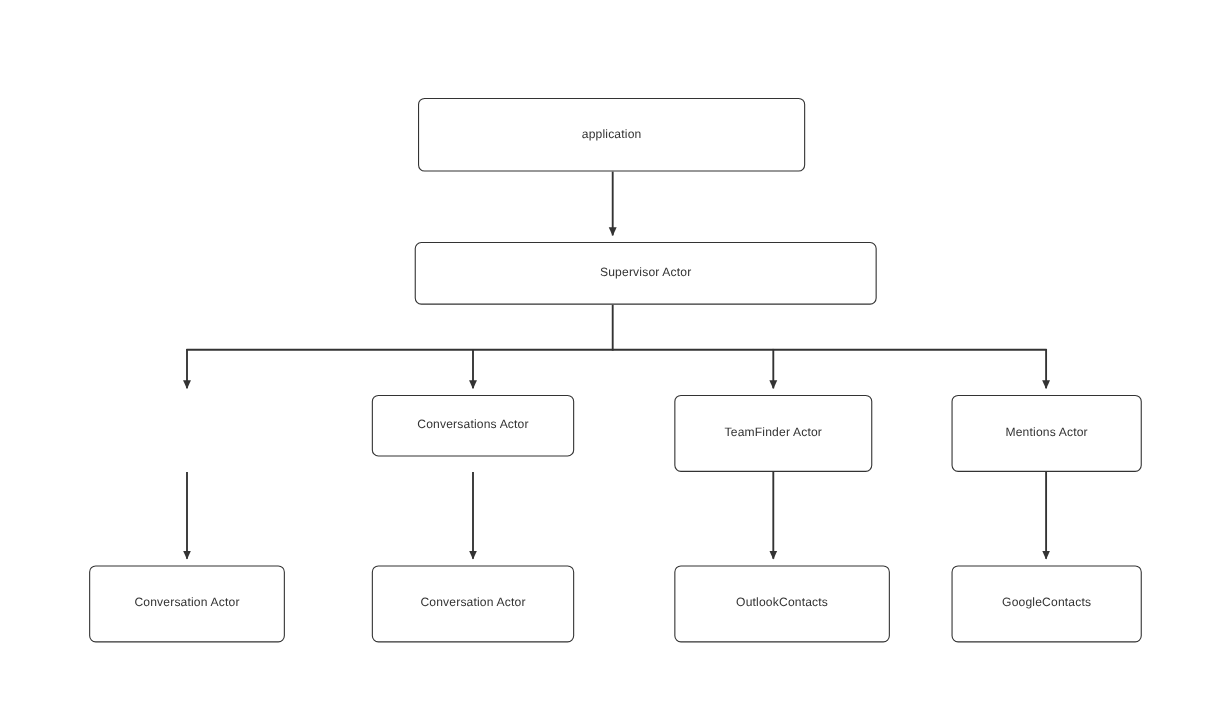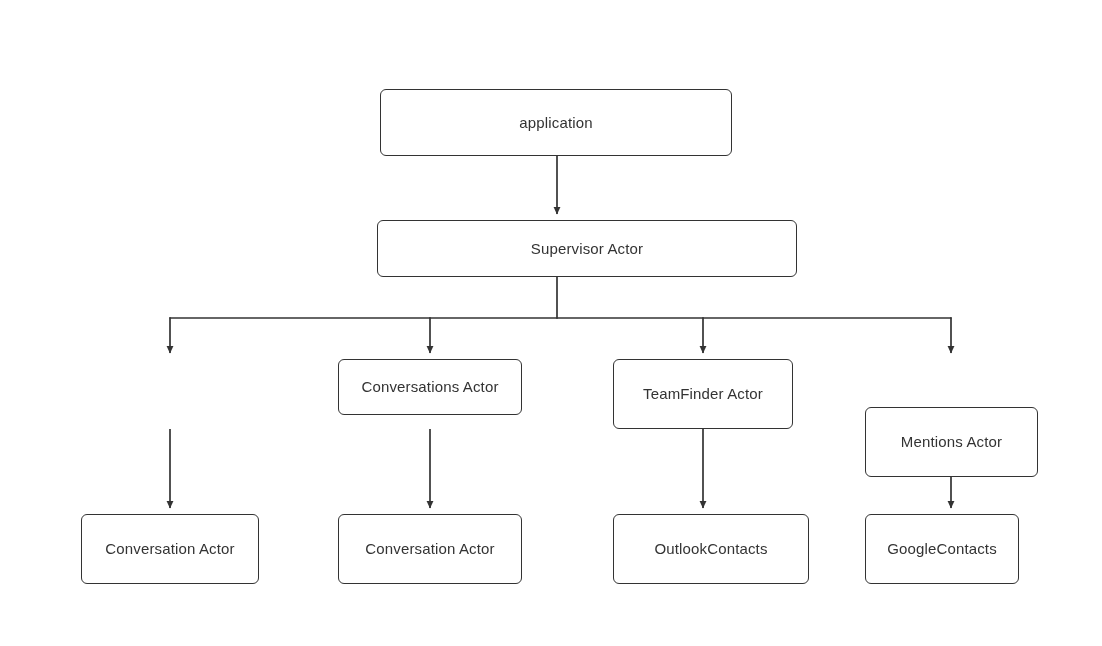--- a/index.html
+++ b/index.html
@@ -28,41 +28,41 @@
     box-sizing: border-box;
     background: #ffffff;
     border: 1.7px solid #333333;
     border-radius: 6px;
     display: flex;
     align-items: center;
     justify-content: center;
     z-index: 2;
   }
   .node-label {
-    font-size: 15px;
+    font-size: 11px;
     color: #333333;
     letter-spacing: 0.15px;
     line-height: 1.2;
     white-space: nowrap;
     text-align: center;
   }
   
   #node-application { left: 380px; top: 89px;  width: 352px; height: 67px; }
   
   #node-supervisor  { left: 377px; top: 220px; width: 420px; height: 57px; }
   
   #node-notifyuser     { left: 81px;  top: 359px; width: 178px; height: 70px; }
   #node-conversations  { left: 338px; top: 359px; width: 184px; height: 56px; }
   #node-teamfinder     { left: 613px; top: 359px; width: 180px; height: 70px; justify-content: center; }
-  #node-mentions       { left: 865px; top: 359px; width: 173px; height: 70px; margin-top: 48px; }
+  #node-mentions       { left: 865px; top: 359px; width: 173px; height: 70px; }
   
   #node-conversation-1 { left: 81px;  top: 514px; width: 178px; height: 70px; }
   #node-conversation-2 { left: 338px; top: 514px; width: 184px; height: 70px; }
   #node-outlook        { left: 613px; top: 514px; width: 196px; height: 70px; }
-  #node-google         { left: 865px; top: 514px; width: 154px; height: 70px; }
+  #node-google         { left: 865px; top: 514px; width: 173px; height: 70px; }
 </style>
 </head>
 <body>
 
 <div id="diagram-canvas">
 
   <svg id="edge-layer" viewBox="0 0 1102 646" width="1102" height="646" aria-hidden="true">
     <defs>
       <marker id="arrowhead" markerWidth="9" markerHeight="9" refX="7.4" refY="4" orient="auto" markerUnits="userSpaceOnUse">
         <path d="M 0 0.4 L 8 4 L 0 7.6 z" fill="#333333"></path>

